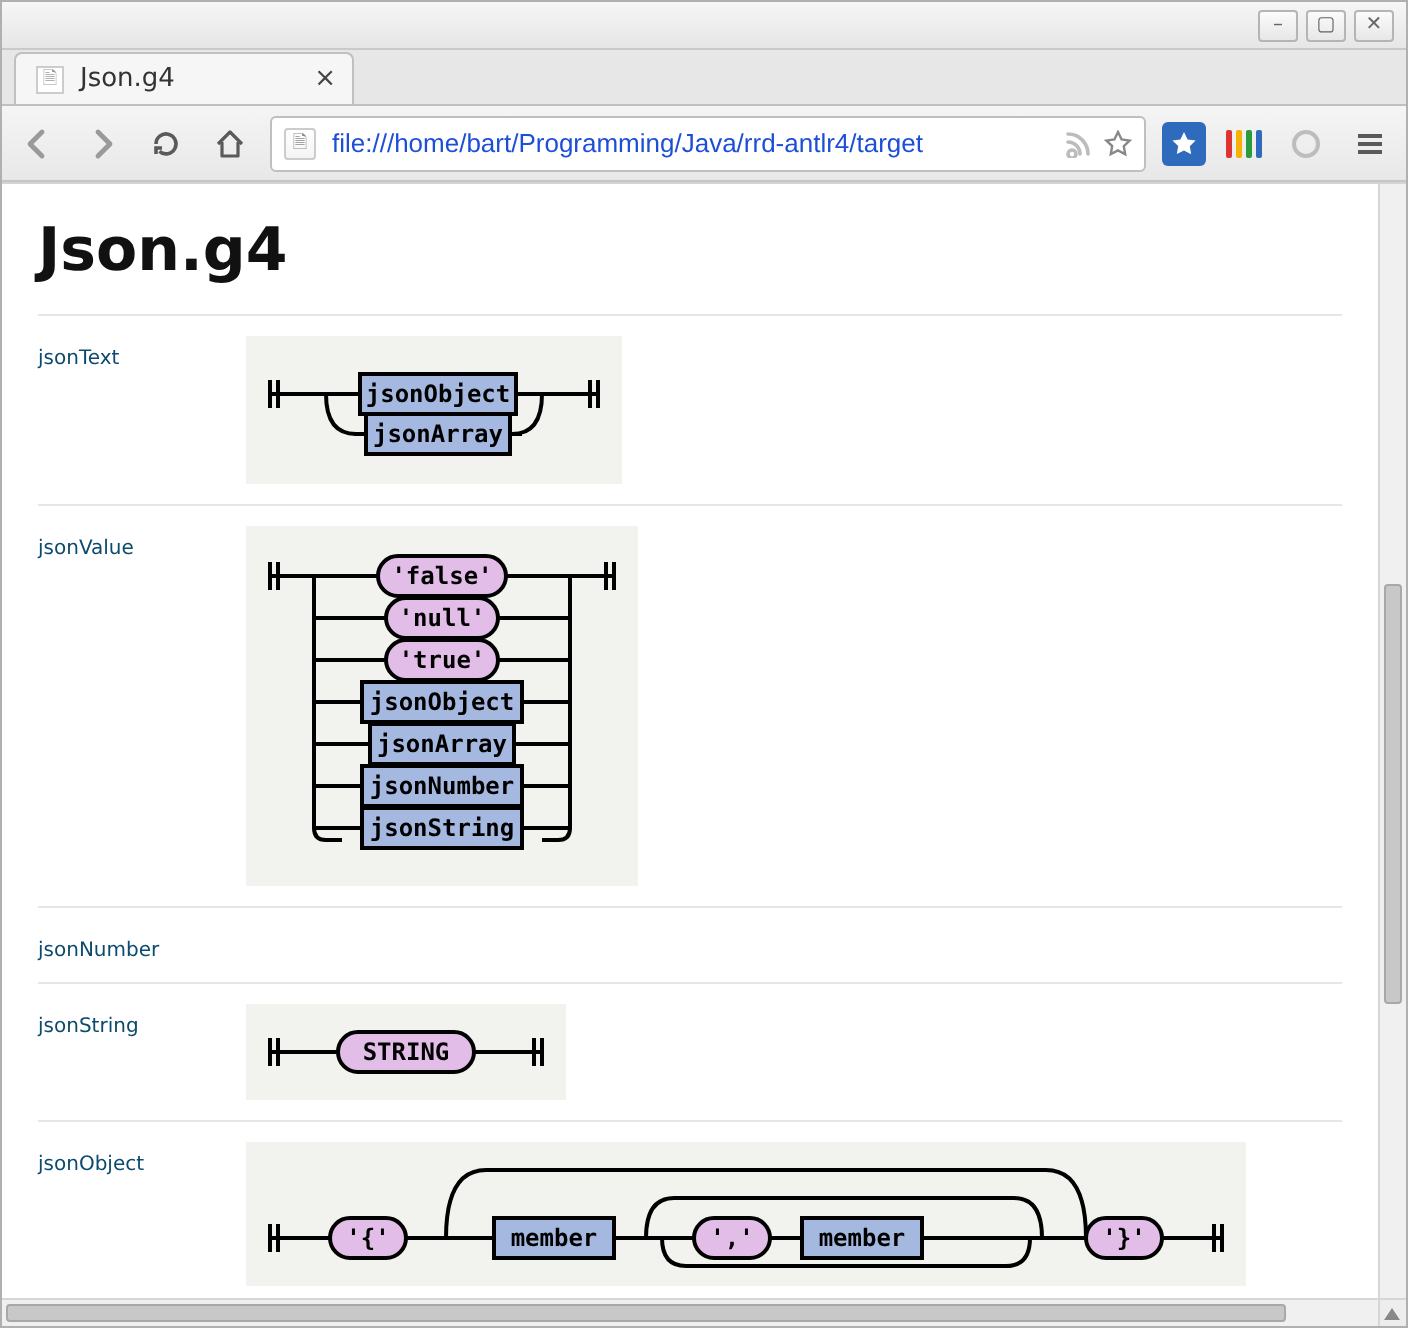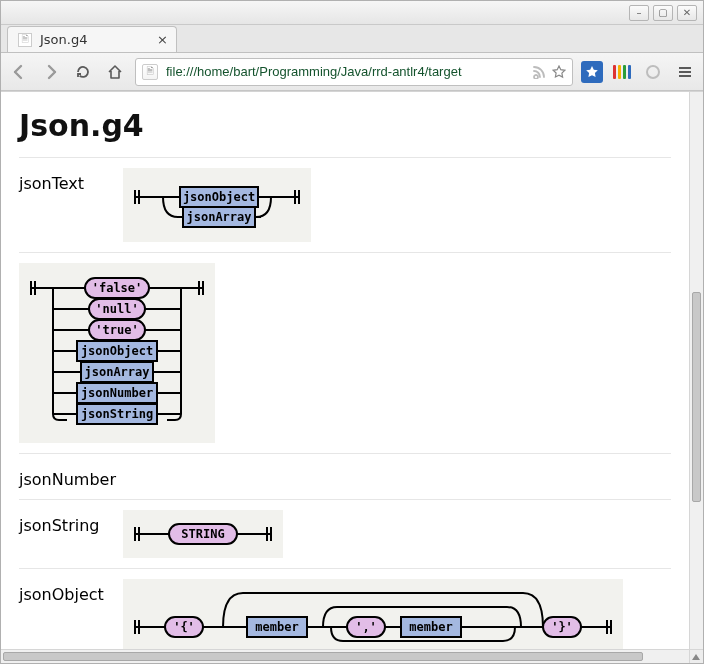--- a/index.html
+++ b/index.html
@@ -11,38 +11,38 @@
   .tabstrip { height:28px; background:#e7e7e7; display:flex; align-items:flex-end; border-bottom:1px solid #c0c0c0; padding-left:6px; }
   .tab { height:26px; padding:0 28px 0 10px; background:#f6f6f6; border:1px solid #c0c0c0; border-bottom:none; border-top-left-radius:4px; border-top-right-radius:4px; display:flex; align-items:center; gap:8px; position:relative; min-width:170px; }
   .tab .favicon { width:14px; height:14px; border:1px solid #ccc; background:#fff; display:flex; align-items:center; justify-content:center; font-size:9px; color:#999; }
   .tab .close { position:absolute; right:8px; color:#444; font-size:13px; }
   
   .toolbar { height:38px; background:linear-gradient(#f5f5f5,#e8e8e8); border-bottom:1px solid #c5c5c5; display:flex; align-items:center; padding:0 6px; gap:8px; }
   .icon-btn { width:24px; height:24px; display:flex; align-items:center; justify-content:center; color:#5a5a5a; border-radius:3px; }
   .icon-btn svg { display:block; }
   .urlbar { flex:1; height:28px; background:#fff; border:1px solid #bfbfbf; border-radius:3px; display:flex; align-items:center; padding:0 6px; gap:6px; overflow:hidden; }
   .urlbar .file-chip { width:16px; height:16px; border:1px solid #ccc; background:linear-gradient(#fff,#f4f4f4); border-radius:2px; display:flex; align-items:center; justify-content:center; font-size:9px; color:#888;}
-  .urlbar input { flex:1; border:none; outline:none; font-size:13px; color:#14532d; background:transparent; }
+  .urlbar input { flex:1; border:none; outline:none; font-size:13px; color:#1d4ed8; background:transparent; }
   .ext { width:22px; height:22px; border-radius:3px; display:flex; align-items:center; justify-content:center; }
   .ext.blue { background:#2e6bbd; color:#fff; }
   .ext.bars { background:transparent; }
   .bars span{display:inline-block;width:3px;height:14px;margin:0 1px;border-radius:1px;}
   
   .content-wrap { flex:1; display:flex; background:#fff; border-top:1px solid #d4d4d4; overflow:hidden; }
   .content { flex:1; overflow:auto; }
   .scroll-y { width:14px; background:#f0f0f0; border-left:1px solid #d6d6d6; position:relative; }
   .scroll-y .thumb { position:absolute; left:2px; right:2px; top:200px; height:210px; background:#c8c8c8; border:1px solid #a8a8a8; border-radius:2px; }
   .scroll-x { height:14px; background:#f0f0f0; border-top:1px solid #d6d6d6; position:relative; }
   .scroll-x .thumb { position:absolute; top:2px; bottom:2px; left:2px; width:640px; background:#c8c8c8; border:1px solid #a8a8a8; border-radius:2px; }
   .corner { width:14px; height:14px; background:#ededed; border-left:1px solid #d6d6d6; border-top:1px solid #d6d6d6; display:flex; align-items:center; justify-content:center; }
   .corner::after{content:"";width:0;height:0;border-left:4px solid transparent;border-right:4px solid transparent;border-bottom:6px solid #888;transform:translateX(-1px);} 
   .page { padding:12px 18px 4px 18px; }
   h1 { font-size:30px; margin:4px 0 14px 0; font-weight:bold; color:#111; }
   .rule { border-top:1px solid #e6e6e6; display:flex; padding:10px 0; gap:0; align-items:flex-start; }
-  .rule-name { width:104px; flex:none; font-size:16px; color:#000000; padding-top:6px; }
+  .rule-name { width:104px; flex:none; font-size:10px; color:#0c4a6e; padding-top:6px; }
   .diagram { background:#f2f2ee; padding:8px 10px; display:flex; align-items:center; justify-content:flex-start; }
   svg text { font-family: "DejaVu Sans Mono", Menlo, Consolas, monospace; font-size:12px; font-weight:bold; }
   .term { fill:#e2bde7; stroke:#000; stroke-width:2; }
   .nonterm { fill:#a4b8e0; stroke:#000; stroke-width:2; }
   .rail { fill:none; stroke:#000; stroke-width:2; }
 </style>
 </head>
 <body>
 
 <div class="window">
@@ -129,20 +129,21 @@
               <rect class="nonterm" x="47" y="11" width="78" height="20"></rect>
               <text x="86" y="25" text-anchor="middle">jsonObject</text>
               <rect class="nonterm" x="50" y="31" width="72" height="20"></rect>
               <text x="86" y="45" text-anchor="middle">jsonArray</text>
               <path class="rail" d="M125 21h13 M30 21h17 M122 41h6 M44 41h6"></path>
             </svg>
           </div>
         </div>
 
         <div class="rule">
+          <div class="rule-name">jsonValue</div>
           <div class="diagram">
             <svg width="176" height="164" viewBox="0 0 176 164">
               <path class="rail" d="M2 10v14M6 10v14M2 17h22 M152 17h22 M170 10v14M174 10v14"></path>
               <g>
                 <path class="rail" d="M24 17 v126 q0 6 6 6 h8 M152 17 v126 q0 6 -6 6 h-8"></path>
                 <path class="rail" d="M24 17 h14 M138 17 h14"></path>
                 <path class="rail" d="M24 38 h14 M138 38 h14"></path>
                 <path class="rail" d="M24 59 h14 M138 59 h14"></path>
                 <path class="rail" d="M24 80 h14 M138 80 h14"></path>
                 <path class="rail" d="M24 101 h14 M138 101 h14"></path>

